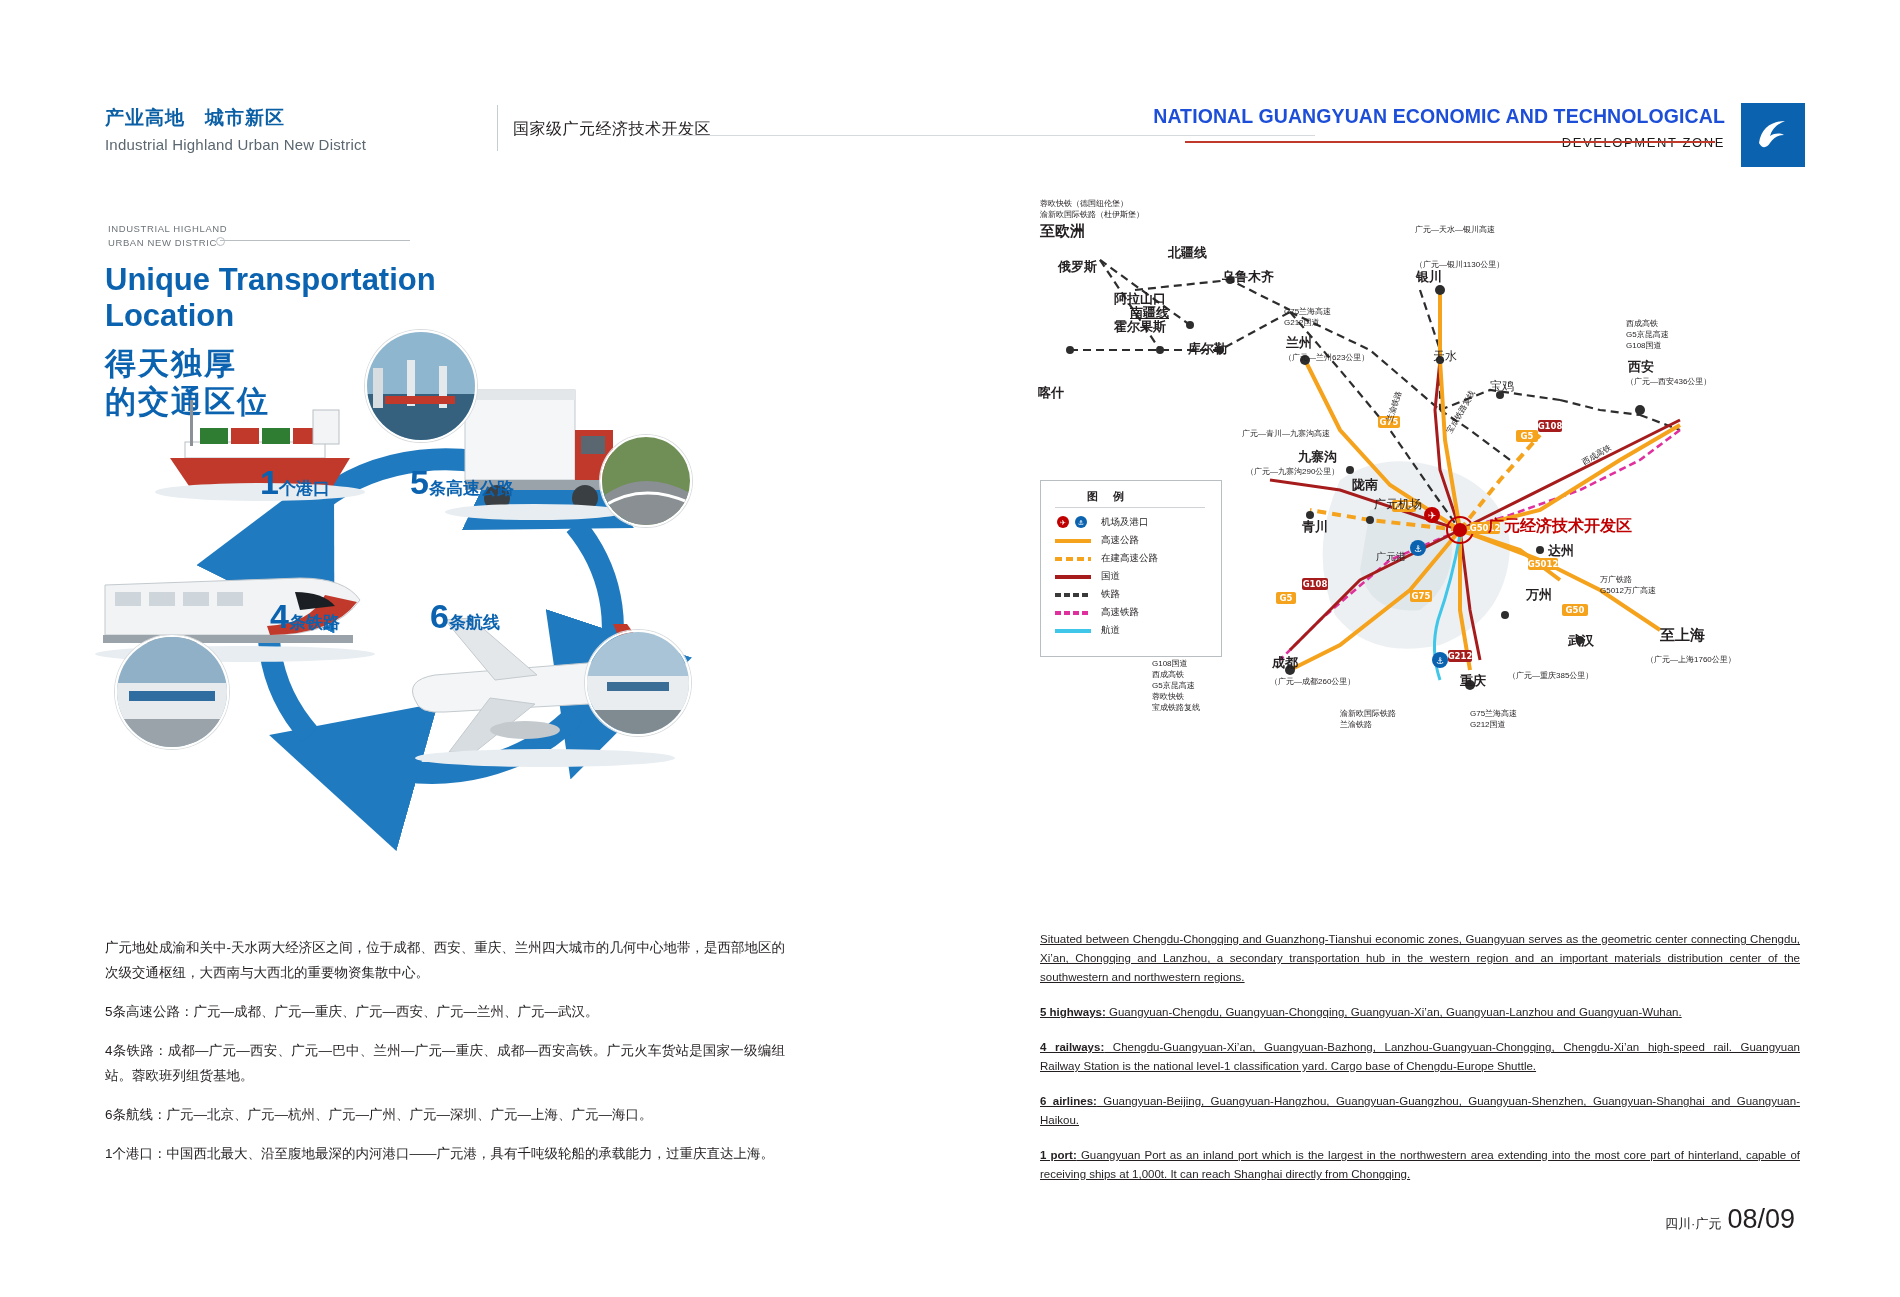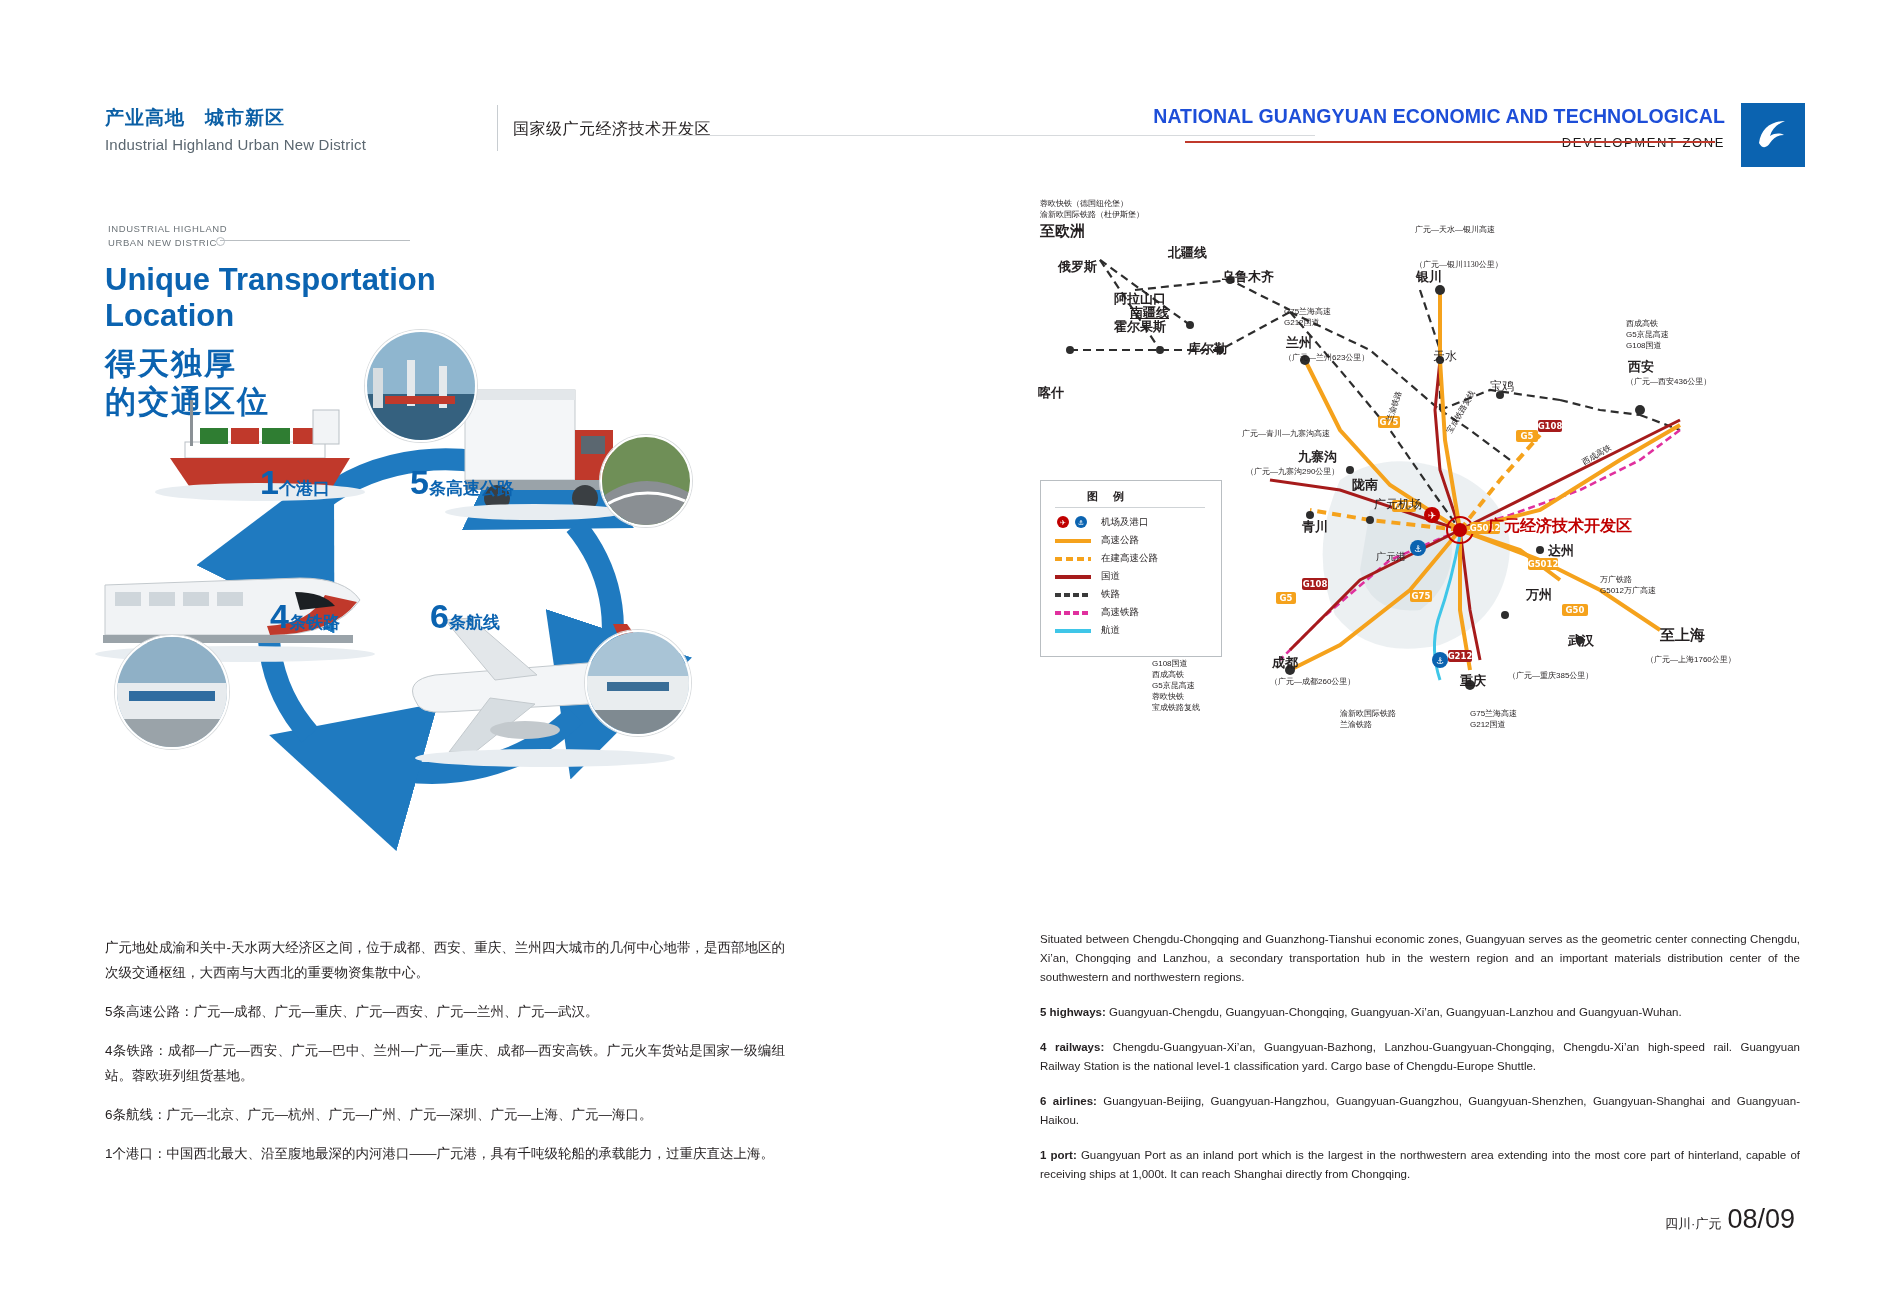--- a/index.html
+++ b/index.html
@@ -63,21 +63,21 @@
   .m-rot{font-size:8px;color:#231f20;}
 
   .legend{position:absolute;left:0px;top:250px;width:180px;height:175px;border:1px solid #b9bec2;background:#fff;}
   .legend-title{position:absolute;left:46px;top:8px;font-size:11px;font-weight:bold;letter-spacing:6px;color:#231f20;}
   .legend-rule{position:absolute;left:14px;top:26px;width:150px;height:1px;background:#cfd3d6;}
   .legend-row{position:absolute;left:14px;width:160px;height:16px;font-size:9.5px;color:#231f20;}
   .legend-row .sw{position:absolute;left:0;top:6px;width:36px;height:4px;}
   .legend-row .lbl{position:absolute;left:46px;top:1px;}
 
   
-  .rtext{position:absolute;left:1040px;top:930px;width:760px;font-size:11.5px;line-height:19px;color:#231f20;}
+  .rtext{position:absolute;left:1040px;top:930px;width:760px;font-size:11.5px;line-height:19px;color:#231f20;text-decoration:underline;}
   .rtext p{margin:0 0 16px 0;text-align:justify;}
   .rtext b{font-weight:bold;}
 
   .folio{position:absolute;right:105px;bottom:62px;text-align:right;}
   .folio-cn{display:inline-block;font-size:13px;color:#231f20;vertical-align:baseline;margin-right:6px;}
   .folio-num{display:inline-block;font-size:27px;color:#231f20;vertical-align:baseline;letter-spacing:0px;}
 </style>
 </head>
 <body>
 
@@ -358,21 +358,21 @@
     <div class="mlabel m-city" style="left:18px;top:28px;">俄罗斯</div>
     <div class="mlabel m-city" style="left:74px;top:60px;">阿拉山口</div>
     <div class="mlabel m-city" style="left:74px;top:88px;">霍尔果斯</div>
     <div class="mlabel m-city" style="left:182px;top:38px;">乌鲁木齐</div>
     <div class="mlabel m-city" style="left:-2px;top:110px;margin-top:44px;">喀什</div>
     <div class="mlabel m-city" style="left:148px;top:110px;">库尔勒</div>
 
     <div class="mlabel m-city" style="left:376px;top:38px;">银川</div>
     <div class="mlabel m-note" style="left:375px;top:-6px;">
       <div>广元—天水—银川高速</div>
-      <div style="margin-top:24px;font-family:Liberation Serif, serif;">（广元—银川1130公里）</div>
+      <div style="margin-top:24px;">（广元—银川1130公里）</div>
     </div>
 
     <div class="mlabel m-city" style="left:246px;top:104px;">兰州</div>
     <div class="mlabel m-note" style="left:244px;top:76px;">
       <div>G75兰海高速</div>
       <div>G212国道</div>
     </div>
     <div class="mlabel m-note" style="left:244px;top:122px;">（广元—兰州623公里）</div>
 
     <div class="mlabel m-city-sm" style="left:393px;top:118px;">天水</div>

